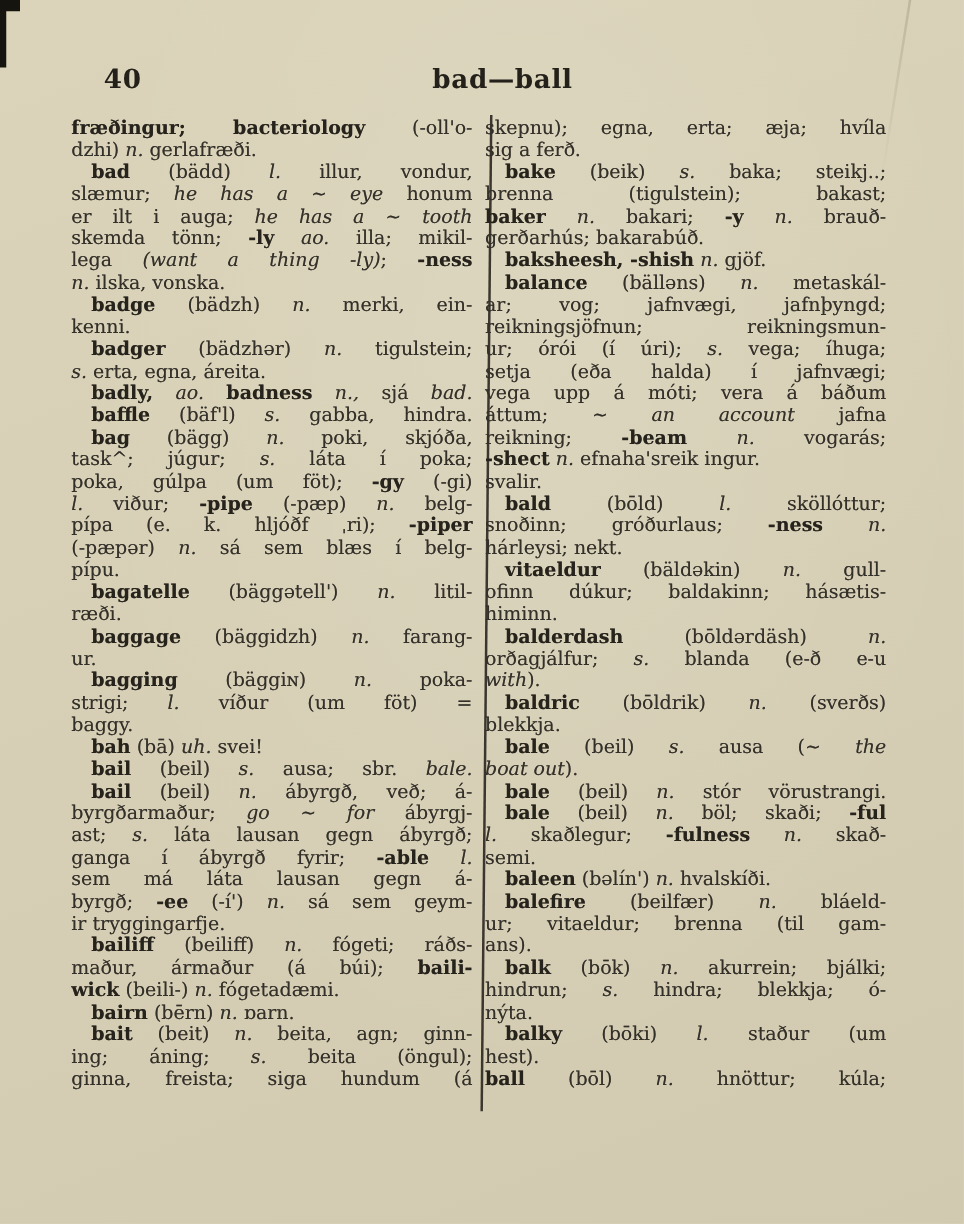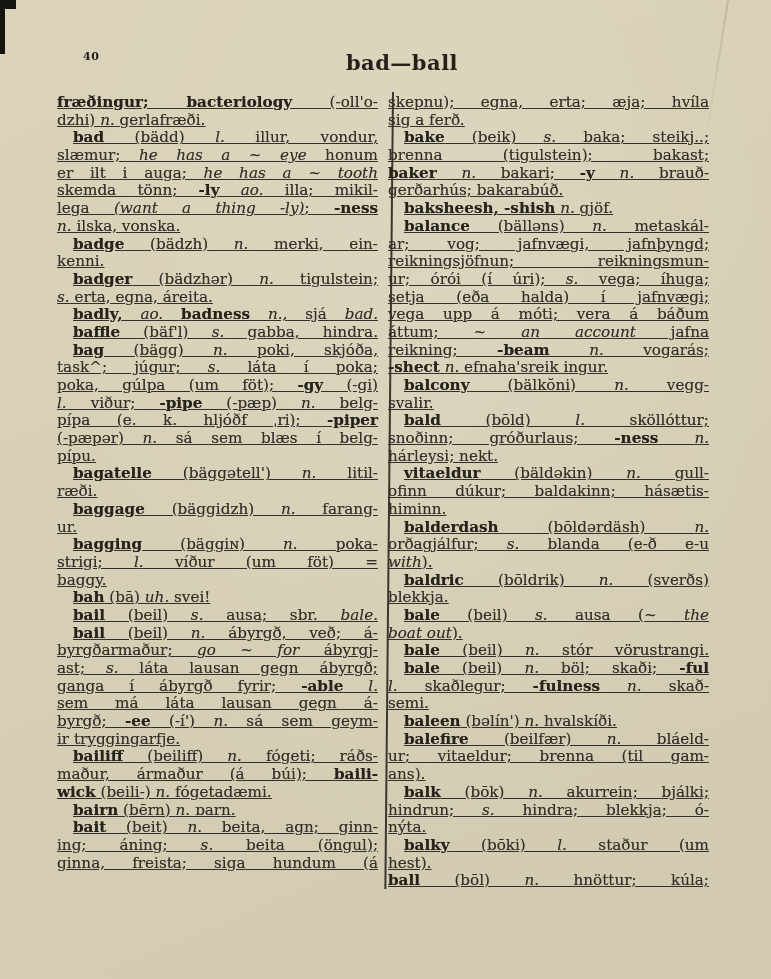--- a/index.html
+++ b/index.html
@@ -11,26 +11,26 @@
       linear-gradient(158deg, #dbd4ba 0%, #d7d0b6 42%, #d1cab0 100%);
     background-color:#d7d0b6;
     font-family:"DejaVu Serif","Liberation Serif",serif;
     color:#33302a;
   }
   .scan-edge-v{position:absolute;left:0;top:0;width:5px;height:54px;background:#16140f;}
   .scan-edge-h{position:absolute;left:0;top:0;width:16px;height:9px;background:#16140f;}
   .crease{position:absolute;left:728px;top:-6px;width:2px;height:150px;
           background:linear-gradient(rgba(125,115,92,0.30),rgba(125,115,92,0));
           transform:rotate(9deg);transform-origin:top center;}
-  .page-number{position:absolute;left:83px;top:50px;font-size:11px;font-weight:bold;color:#24211b;letter-spacing:0.5px;}
+  .page-number{position:absolute;left:83px;top:50px;font-size:21px;font-weight:bold;color:#24211b;letter-spacing:0.5px;}
   .running-head{position:absolute;left:57px;top:50px;width:690px;text-align:center;
                 font-size:21px;font-weight:bold;color:#24211b;letter-spacing:0.5px;}
   .divider{position:absolute;left:392px;top:92px;width:2px;height:797px;background:#3b372e;
            transform:rotate(0.55deg);transform-origin:top center;}
-  .col{position:absolute;top:94px;width:321px;font-size:15.2px;text-decoration:underline;}
+  .col{position:absolute;top:94px;width:321px;font-size:15.2px;}
   .col-left{left:57px;}
   .col-right{left:388px;}
   .line{
     height:17.7px;line-height:17.7px;
     text-align:justify;text-align-last:justify;
     text-shadow:0 0 0.5px rgba(52,46,36,0.55);
   }
   .line.end{text-align-last:left;}
   .line.ind{text-indent:16px;}
   .b{font-weight:bold;color:#26231c;}
@@ -106,21 +106,20 @@
       <div class="line ind end"><span class="b">baksheesh, -shish</span><span class="r"> </span><span class="i">n.</span><span class="r"> gjöf.</span></div>
       <div class="line ind"><span class="b">balance</span><span class="r"> (bällǝns) </span><span class="i">n.</span><span class="r"> metaskál-</span></div>
       <div class="line"><span class="r">ar; vog; jafnvægi, jafnþyngd;</span></div>
       <div class="line"><span class="r">reikningsjöfnun; reikningsmun-</span></div>
       <div class="line"><span class="r">ur; órói (í úri); </span><span class="i">s.</span><span class="r"> vega; íhuga;</span></div>
       <div class="line"><span class="r">setja (eða halda) í jafnvægi;</span></div>
       <div class="line"><span class="r">vega upp á móti; vera á báðum</span></div>
       <div class="line"><span class="r">áttum; </span><span class="i">~ an account</span><span class="r"> jafna</span></div>
       <div class="line"><span class="r">reikning; </span><span class="b">-beam</span><span class="r"> </span><span class="i">n.</span><span class="r"> vogarás;</span></div>
       <div class="line end"><span class="b">-shect</span><span class="r"> </span><span class="i">n.</span><span class="r"> efnaha'sreik ingur.</span></div>
-      <div class="line ind"><span class="b">balcony</span><span class="r"> (bälkŏni) </span><span class="i">n.</span><span class="r"> vegg-</span></div>
       <div class="line end"><span class="r">svalir.</span></div>
       <div class="line ind"><span class="b">bald</span><span class="r"> (bōld) </span><span class="i">l.</span><span class="r"> sköllóttur;</span></div>
       <div class="line"><span class="r">snoðinn; gróðurlaus; </span><span class="b">-ness</span><span class="r"> </span><span class="i">n.</span></div>
       <div class="line end"><span class="r">hárleysi; nekt.</span></div>
       <div class="line ind"><span class="b">vitaeldur</span><span class="r"> (bäldəkin) </span><span class="i">n.</span><span class="r"> gull-</span></div>
       <div class="line"><span class="r">ofinn dúkur; baldakinn; hásætis-</span></div>
       <div class="line end"><span class="r">himinn.</span></div>
       <div class="line ind"><span class="b">balderdash</span><span class="r"> (bōldərdäsh) </span><span class="i">n.</span></div>
       <div class="line"><span class="r">orðagjálfur; </span><span class="i">s.</span><span class="r"> blanda (e-ð e-u</span></div>
       <div class="line end"><span class="i">with</span><span class="r">).</span></div>

